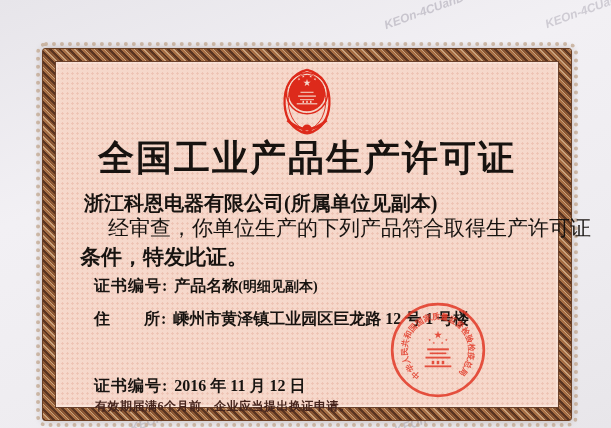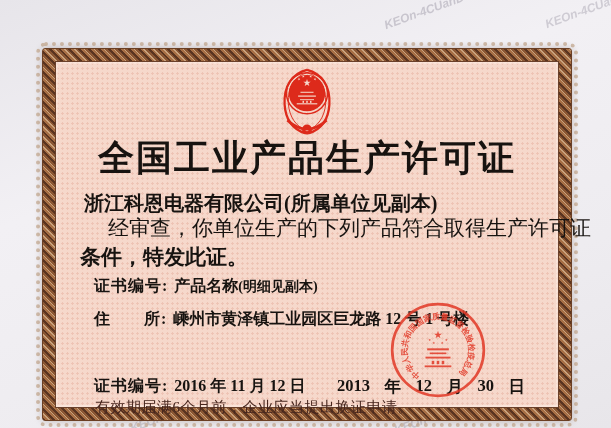--- a/index.html
+++ b/index.html
@@ -32,21 +32,21 @@
   .row .val{margin-left:6px;}
   .row-product{top:228px;}
   .row-product .small-note{font-size:14px;}
   .row-address{top:261px;}
   .row-address .gap{display:inline-block;width:33px;}
   .row-prodaddr{top:285px;}
   .row-certno{top:307px;}
   .row-valid{top:328px;}
   .issue-date{position:absolute;left:295px;top:328px;width:188px;display:flex;
     justify-content:space-between;font-weight:bold;font-size:16.5px;}
-  .footnote{position:absolute;left:53px;top:350px;font-weight:normal;font-size:15px;
+  .footnote{position:absolute;left:53px;top:350px;font-weight:bold;font-size:12px;
     color:var(--footnote-ink,#46251d);letter-spacing:.5px;}
   
   .seal{position:absolute;left:346px;top:252px;width:100px;height:100px;opacity:.86;}
   
   .wm{position:absolute;font-family:"Liberation Sans","DejaVu Sans",sans-serif;
     font-style:italic;font-weight:bold;color:var(--watermark-gray,#9b96a4);
     transform:rotate(-20deg);white-space:nowrap;pointer-events:none;}
   .wm1{left:382px;top:3px;font-size:12px;opacity:.45;}
   .wm2{left:543px;top:2px;font-size:12px;opacity:.40;}
   .wm3{left:368px;top:220px;font-size:15px;opacity:.18;}
@@ -116,28 +116,20 @@
       <div class="row row-address">
         <span class="lbl">住</span><span class="gap"></span><span class="lbl">所:</span><span class="val">嵊州市黄泽镇工业园区巨龙路 12 号 1 号楼</span>
       </div>
 
 
 
       <div class="row row-valid">
         <span class="lbl">证书编号:</span><span class="val">2016 年 11 月 12 日</span>
       </div>
 
-      <div class="issue-date">
-        <span>2013</span>
-        <span>年</span>
-        <span>12</span>
-        <span>月</span>
-        <span>30</span>
-        <span>日</span>
-      </div>
 
       <div class="footnote">有效期届满6个月前，企业应当提出换证申请。</div>
 
       <svg class="seal" viewBox="0 0 120 120" aria-hidden="true">
         <circle cx="60" cy="60" r="55" fill="none" stroke="#e23a28" stroke-width="3.2"></circle>
         <path id="sealArc" d="M 38.8,90.3 A 37,37 0 1 1 81.2,90.3" fill="none"></path>
         <text font-size="9.6" fill="#e23a28" font-weight="bold" font-family="'Liberation Sans','DejaVu Sans',sans-serif">
           <textPath href="#sealArc">中华人民共和国国家质量监督检验检疫总局</textPath>
         </text>
 

